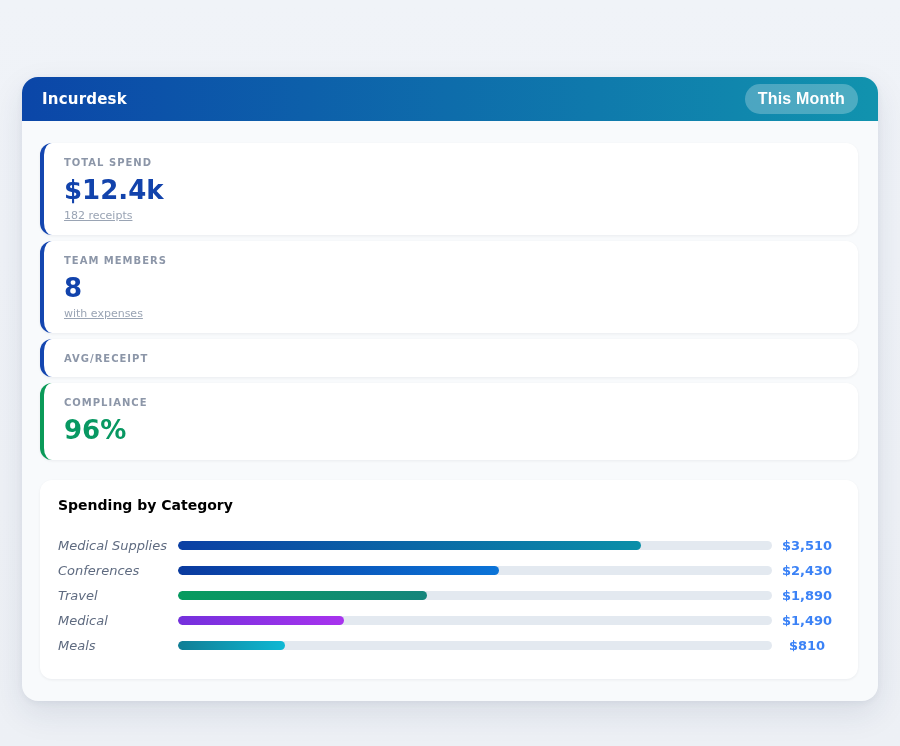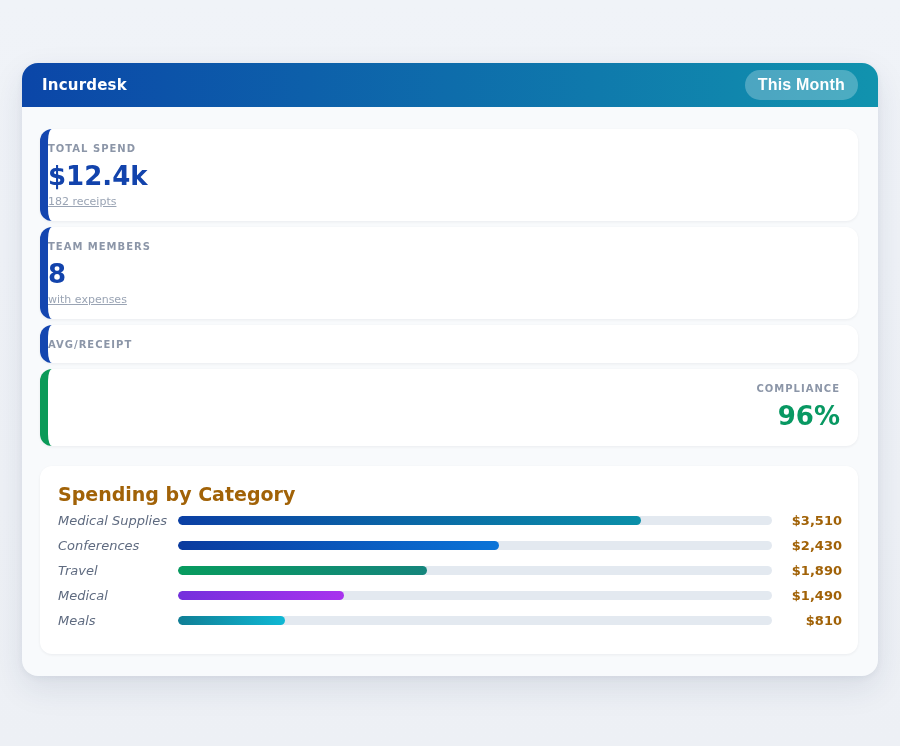--- a/index.html
+++ b/index.html
@@ -3,63 +3,63 @@
 <meta charset="utf-8">
 <style>
   * { margin:0; padding:0; box-sizing:border-box; }
   html,body { width:900px; height:746px; overflow:hidden; }
   body {
     font-family:"DejaVu Sans","Liberation Sans",sans-serif;
     background:linear-gradient(180deg,#f0f3f8 0%, #edf0f5 100%);
     position:relative;
   }
   .app-card {
-    position:absolute; left:22px; top:63px; width:856px;
+    position:absolute; left:22px; top:77px; width:856px;
     background:#f8fafc; border-radius:16px;
     box-shadow:0 12px 32px rgba(30,50,90,.10), 0 2px 6px rgba(30,50,90,.06);
   }
   .app-header {
     height:44px; border-radius:16px 16px 0 0;
     display:flex; align-items:center; justify-content:space-between;
     padding:0 20px;
   }
   .app-title { color:#ffffff; font-weight:bold; font-size:15px; letter-spacing:.2px; }
   .period-badge {
     background:rgba(255,255,255,.25); color:#ffffff;
     font-size:16px; font-weight:bold; border:none; cursor:pointer;
     padding:6px 13px; border-radius:999px; letter-spacing:.2px;
   }
   .content { padding:22px 20px 22px 18px; }
   .stat-card {
-    background:#ffffff; border-radius:12px; border-left:8px solid #6d28d9;
-    padding:14px 18px 13px 0; margin-bottom:6px;
+    background:#ffffff; border-radius:12px; border-left:4px solid #6d28d9;
+    padding:14px 18px 13px 20px; margin-bottom:6px;
     box-shadow:0 1px 3px rgba(16,24,40,.06);
   }
   .stat-label {
     font-size:10px; font-weight:bold; letter-spacing:1px;
     color:#8c96a8; text-transform:uppercase;
   }
   .stat-value { font-size:26px; font-weight:bold; color:#1243ac; margin-top:7px; line-height:1.2; }
   .stat-sub { font-size:11px; color:#9aa4b4; margin-top:3px;text-decoration:underline; }
   .stat-sub:empty { display:none; }
   .chart-card {
     background:#ffffff; border-radius:12px; margin-top:20px;
     padding:17px 16px 21px 18px;
     box-shadow:0 1px 3px rgba(16,24,40,.06);
   }
-  .chart-title { font-size:19px; font-weight:bold; color:#a16207; margin-bottom:3px; }
+  .chart-title { font-size:14px; font-weight:bold; color:#000000; margin-bottom:20px; }
   .chart-row { display:flex; align-items:center; height:25px; }
   .row-label { width:120px; flex:0 0 120px; font-size:13px; color:#5f6b80;font-style:italic; }
   .bar-track {
     flex:1; height:9px; border-radius:999px; background:#e3e9f0; overflow:hidden;
   }
   .bar-fill { height:100%; border-radius:999px; }
   .row-value {
-    width:70px; flex:0 0 70px; text-align:right;
-    font-size:13px; font-weight:bold; color:#a16207;
+    width:70px; flex:0 0 70px; text-align:center;
+    font-size:13px; font-weight:bold; color:#3b82f6;
   }
 </style>
 </head>
 <body>
 
 <div class="app-card">
   <div class="app-header" style="background: linear-gradient(90deg, rgb(11, 70, 168), rgb(17, 147, 174));">
     <div class="app-title">Incurdesk</div>
     <button class="period-badge">This Month</button>
   </div>
@@ -76,21 +76,21 @@
       <div class="stat-label">TEAM MEMBERS</div>
       <div class="stat-value" style="color: rgb(18, 67, 172);">8</div>
       <div class="stat-sub">with expenses</div>
     </div>
 
     <div class="stat-card" style="border-left-color: rgb(20, 70, 176);">
       <div class="stat-label">AVG/RECEIPT</div>
 
     </div>
 
-    <div class="stat-card" style="border-left-color: rgb(10, 154, 88); text-align: right;">
+    <div class="stat-card" style="border-left-color: rgb(10, 154, 88);">
       <div class="stat-label">COMPLIANCE</div>
       <div class="stat-value" style="color: rgb(8, 152, 98);">96%</div>
 
     </div>
 
     <div class="chart-card">
       <div class="chart-title">Spending by Category</div>
       <div>
           <div class="chart-row">
             <div class="row-label">Medical Supplies</div>

